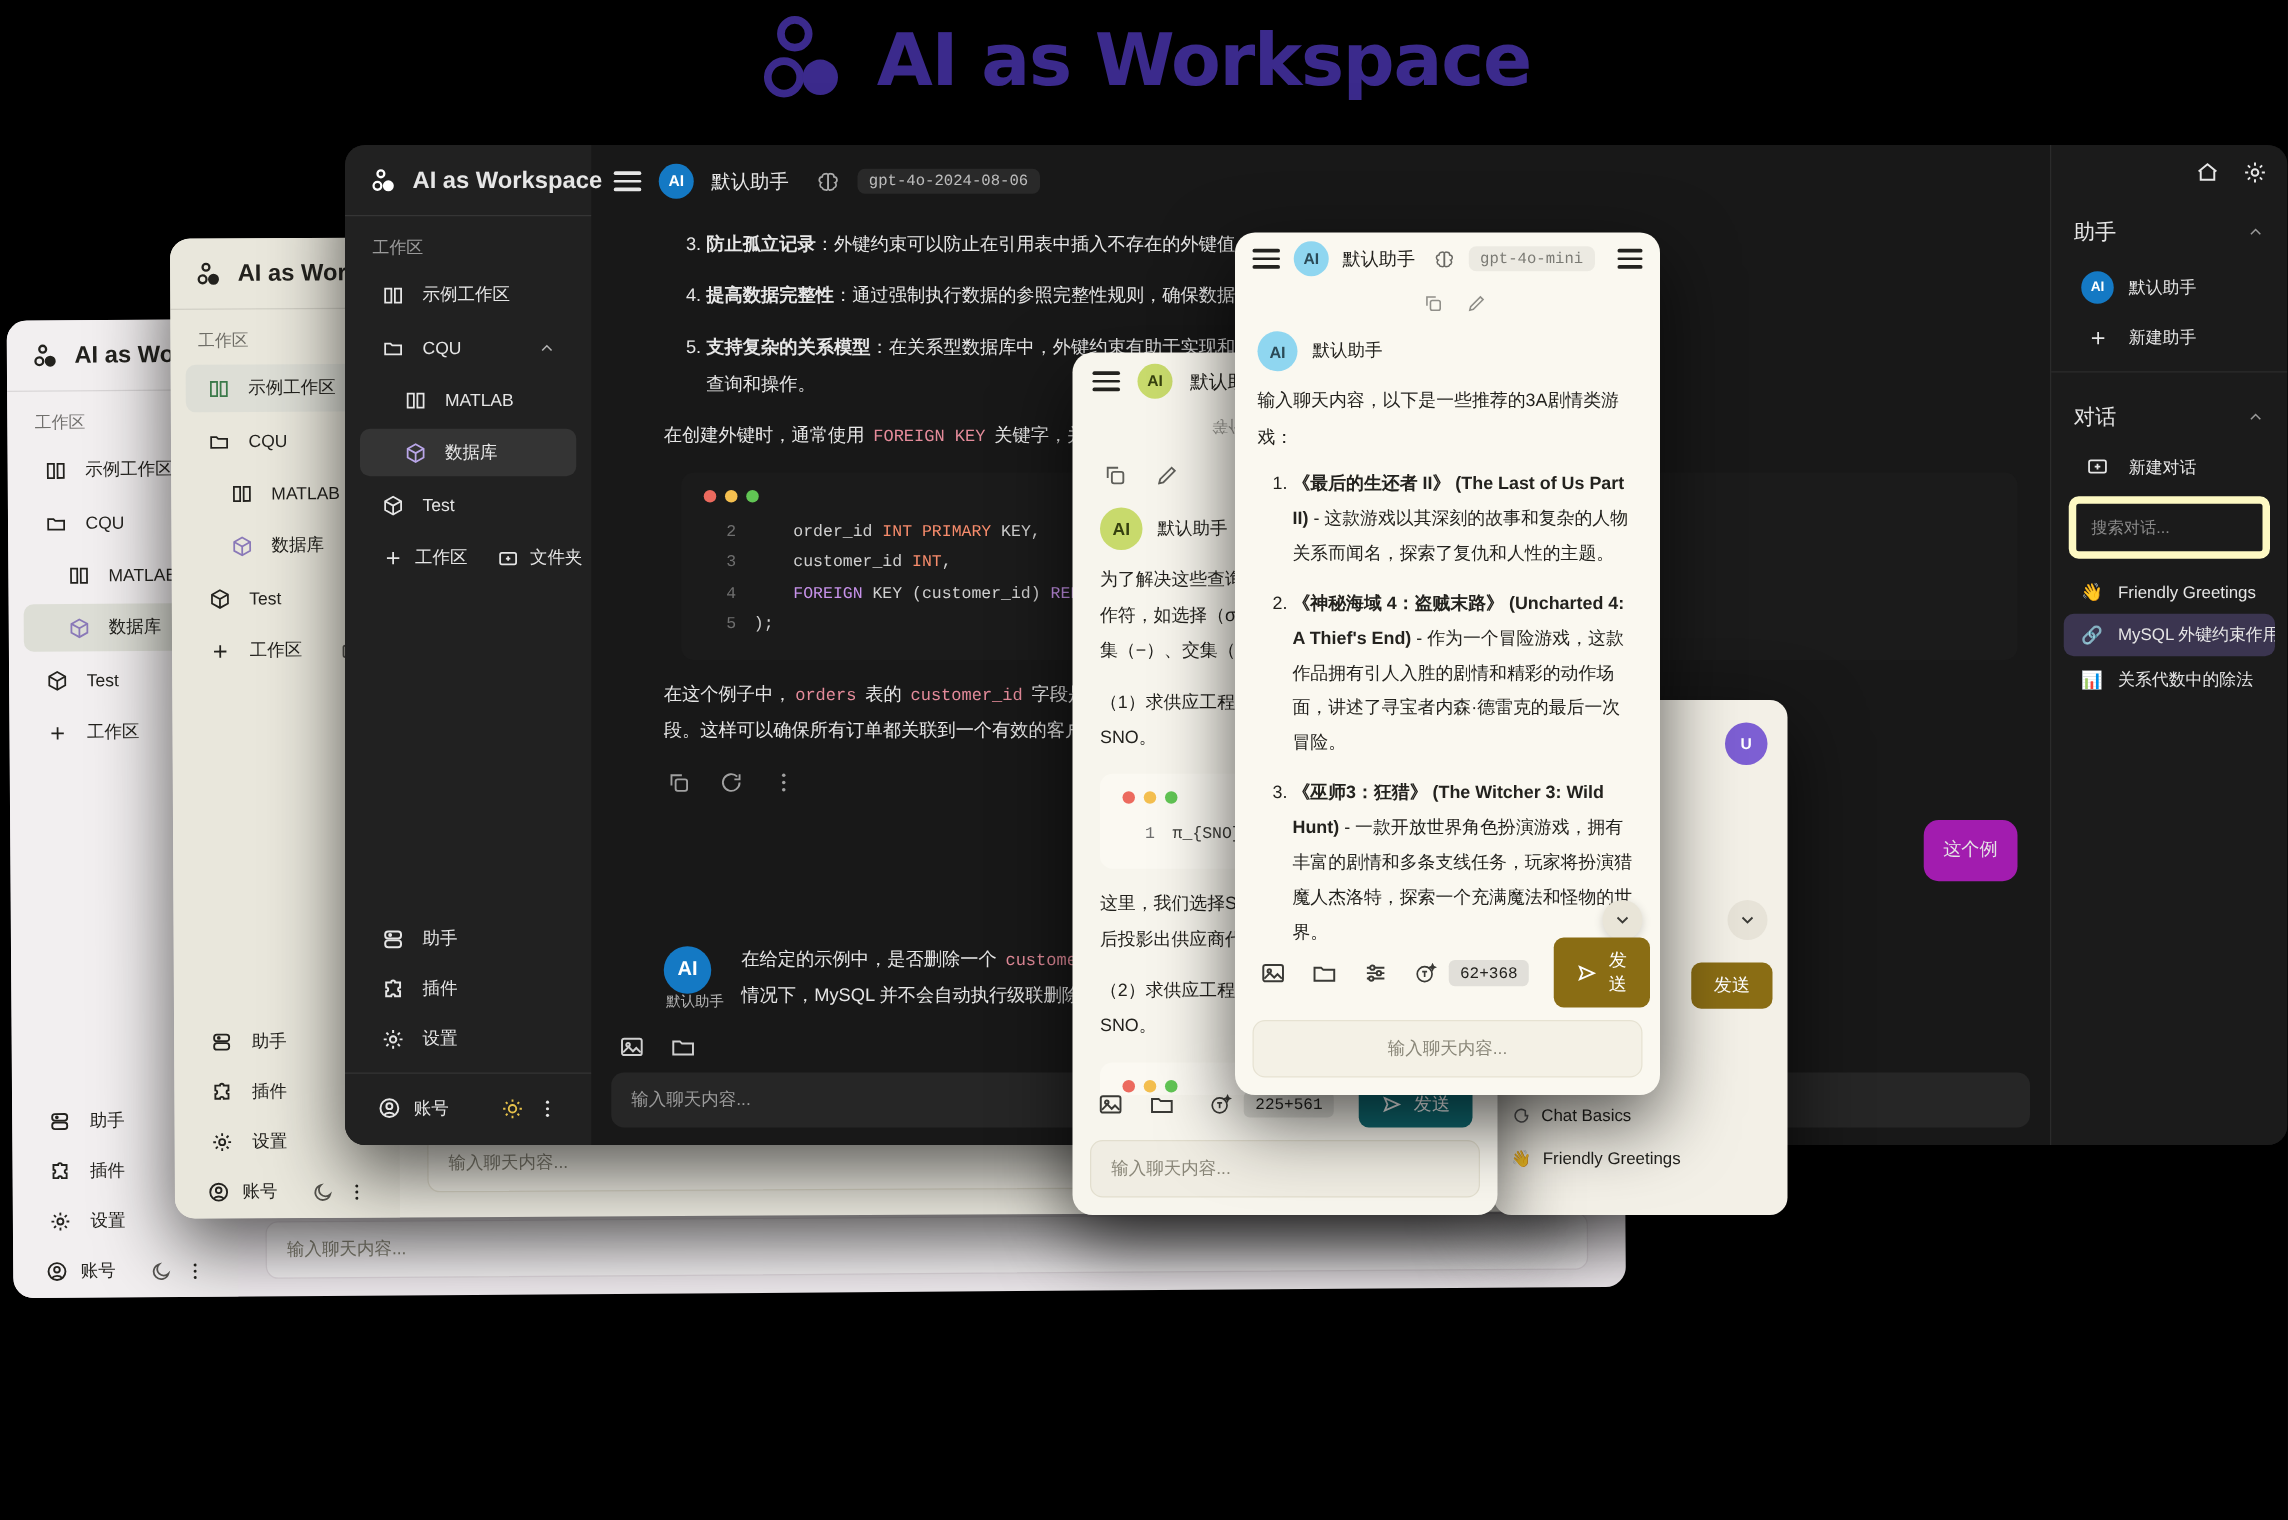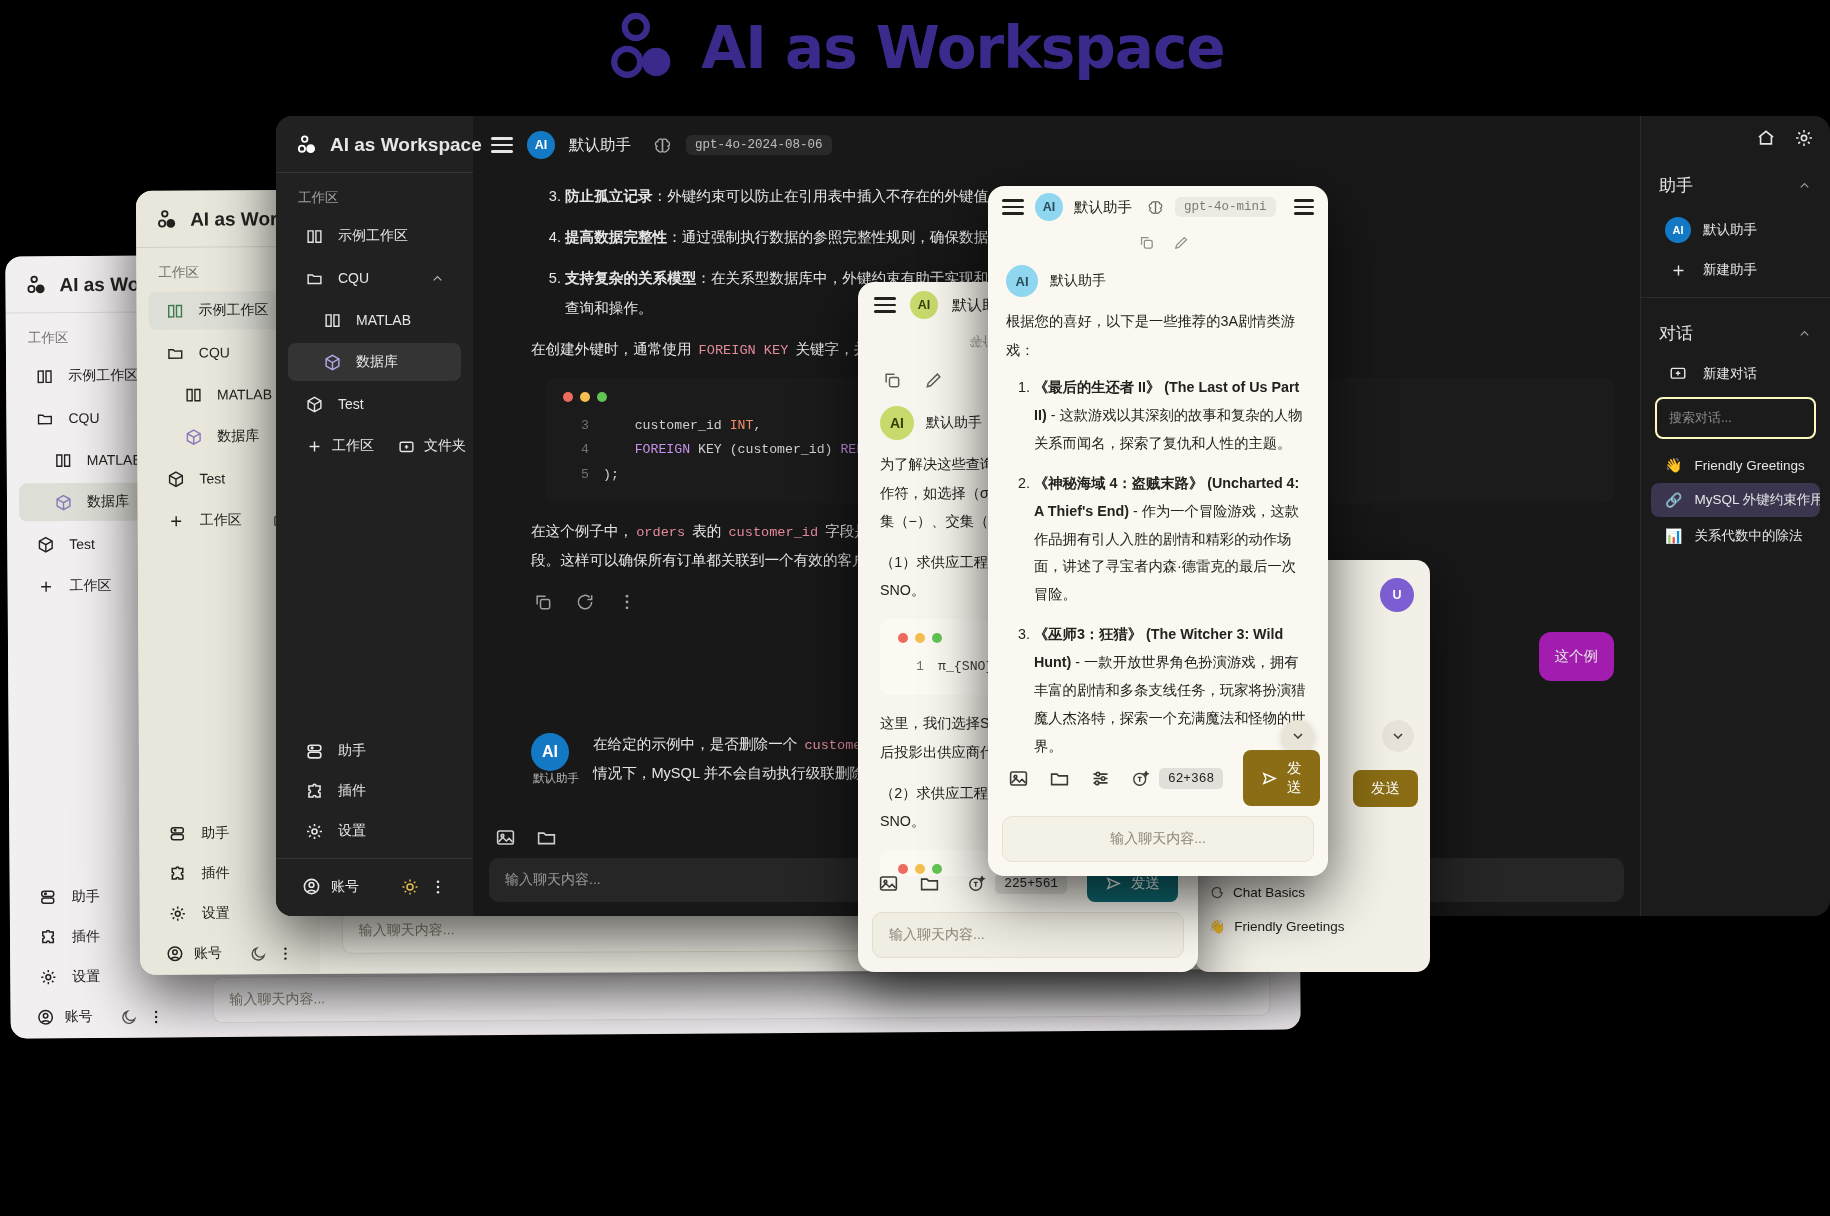--- a/index.html
+++ b/index.html
@@ -95,21 +95,21 @@
 
   
   .rail { position:absolute; right:0; top:0; bottom:0; width:190px; background:#1b1b1b;
           border-left:1px solid #2b2b2b; padding-top:8px; }
   .rail-hdr { display:flex; align-items:center; padding:14px 18px 10px 18px; font-size:17px; }
   .rail-hdr .chev { margin-left:auto; opacity:.7; }
   .rail-item { display:flex; align-items:center; gap:12px; padding:8px 14px; margin:2px 10px;
                border-radius:8px; font-size:13.5px; white-space:nowrap; overflow:hidden; }
   .rail-item.sel { background:#3b3550; }
   .rail-sep { height:1px; background:#2d2d2d; margin:10px 0; }
-  .rail-search { margin:6px 14px 10px 14px; border:2px solid #fef9c3; border-radius:8px;
+  .rail-search { margin:6px 14px 10px 14px; border:6px solid #fef9c3; border-radius:8px;
                  padding:10px 12px; font-size:13px; color:#8b8b8b; }
   .winicons { position:absolute; right:16px; top:12px; display:flex; gap:18px; }
 
   .scrolldown { position:absolute; width:32px; height:32px; border-radius:50%;
                 display:flex; align-items:center; justify-content:center; }
   svg { display:block; }
 </style>
 </head>
 <body>
 
@@ -551,20 +551,21 @@
         <p style="margin-top:10px;">
           <span>在创建外键时，通常使用 </span><span class="code-inline">FOREIGN KEY</span><span> 关键字，并定义</span>
         </p>
 
         <div class="codeblk" style="margin-left:14px;">
           <div class="dots">
               <i class="d1"></i>
               <i class="d2"></i>
               <i class="d3"></i>
             </div>
+          <div class="codeline"><span class="ln">2</span>    <span class="pl">order_id</span> <span class="ty">INT</span> <span class="ty">PRIMARY</span> <span class="pl">KEY,</span></div>
           <div class="codeline"><span class="ln">3</span>    <span class="pl">customer_id</span> <span class="ty">INT</span><span class="pl">,</span></div>
           <div class="codeline"><span class="ln">4</span>    <span class="kw">FOREIGN</span> <span class="pl">KEY (customer_id)</span> <span class="kw">REFERENCES</span> <span class="pl">custo</span></div>
           <div class="codeline"><span class="ln">5</span><span class="pl">);</span></div>
         </div>
 
         <p>
           <span>在这个例子中，</span><span class="code-inline">orders</span><span> 表的 </span><span class="code-inline">customer_id</span><span> 字段是一</span>
           <br><span>段。这样可以确保所有订单都关联到一个有效的客户。</span>
         </p>
 
@@ -858,21 +859,21 @@
         <span>
             <svg width="17" height="17" viewBox="0 0 24 24" fill="none" stroke="#3a3a36" stroke-width="1.8">
               <path d="M4 20l4-1 11-11-3-3L5 16z"></path>
             </svg>
           </span>
       </div>
       <div class="msg-head" style="margin-top:12px;">
         <span class="avatar av-lt" style="width:32px;height:32px;font-size:13px;">AI</span>
         <span class="nm">默认助手</span>
       </div>
-      <p style="font-size:14.3px; line-height:2.0; margin-top:10px;">根据您的喜好，以下是一些推荐的3A剧情类游戏：</p>
+      <p style="font-size:14.3px; line-height:2.0; margin-top:10px;">输入聊天内容，以下是一些推荐的3A剧情类游戏：</p>
       <ol class="ol" style="font-size:14.3px; line-height:1.95; padding-left:28px; margin-top:10px;">
         <li>
           <span class="bold">《最后的生还者 II》</span>
           <span class="bold">(The Last of Us Part II)</span>
           <span>- 这款游戏以其深刻的故事和复杂的人物关系而闻名，探索了复仇和人性的主题。</span>
         </li>
         <li>
           <span class="bold">《神秘海域 4：盗贼末路》</span>
           <span class="bold">(Uncharted 4: A Thief's End)</span>
           <span>- 作为一个冒险游戏，这款作品拥有引人入胜的剧情和精彩的动作场面，讲述了寻宝者内森·德雷克的最后一次冒险。</span>

